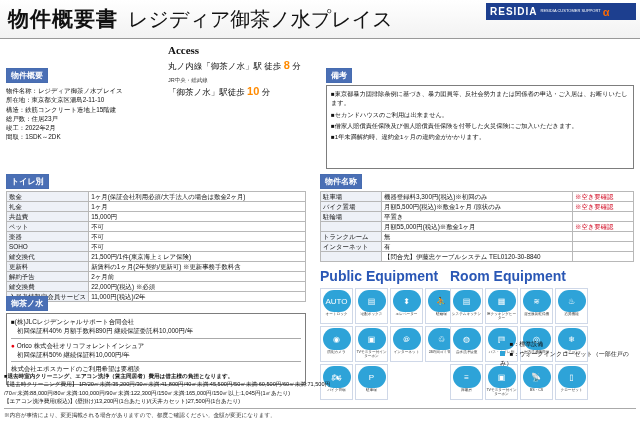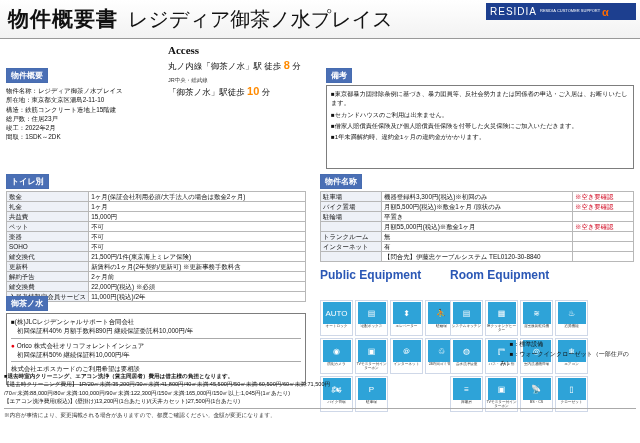--- a/index.html
+++ b/index.html
@@ -28,21 +28,21 @@
     font-size:20px;font-weight:normal;margin-left:10px;color:#111;letter-spacing:0px;
   }
   .logo-box{
     position:absolute;right:4px;top:3px;width:150px;height:32px;
     display:flex;flex-direction:column;
   }
   .logo-top{
     background:#1d3f8f;color:#fff;height:17px;display:flex;align-items:center;
     padding-left:4px;
   }
-  .logo-brand{font-size:10px;font-weight:normal;letter-spacing:1px;}
+  .logo-brand{font-size:10px;font-weight:bold;letter-spacing:1px;}
   .logo-sub{font-size:4px;margin-left:3px;line-height:1.1;}
   .logo-orange{color:#ff6a00;font-size:11px;font-weight:bold;margin-left:2px;}
   .logo-bottom{
     background:#2a57b5;color:#fff;height:14px;display:flex;align-items:center;
     justify-content:center;font-size:8px;font-weight:bold;letter-spacing:0.5px;
   }
 
   
   .sec-bar{
     background:#4a6fb5;color:#fff;font-size:8px;font-weight:bold;
@@ -65,29 +65,29 @@
   
   .access-title{font-size:11px;font-weight:bold;font-family:"Liberation Serif",serif;}
   .access-line{font-size:8.5px;margin-top:3px;}
   .access-note{font-size:5.5px;color:#333;}
   .big-num{font-size:11px;font-weight:bold;color:#ff8a00;}
 
   
   .bul{font-size:6.2px;line-height:1.5;margin-bottom:2px;}
 
   
-  .eq-title{font-size:12px;font-weight:bold;color:#2a57b5;margin-bottom:18px;}
+  .eq-title{font-size:14px;font-weight:bold;color:#2a57b5;margin-bottom:4px;}
   .icon-grid{display:flex;flex-wrap:wrap;gap:2px;}
   .icon-cell{
     width:33px;height:36px;border:1px solid #cfd8e8;background:#fff;
     display:flex;flex-direction:column;align-items:center;justify-content:flex-start;
     padding-top:1px;box-sizing:border-box;
   }
   .icon-art{
-    width:28px;height:22px;background:#2ea3d8;border-radius:0;
+    width:28px;height:22px;background:#2ea3d8;border-radius:11px;
     display:flex;align-items:center;justify-content:center;color:#fff;font-size:8px;
   }
   .icon-lbl{font-size:3.6px;color:#333;margin-top:1px;text-align:center;line-height:1.05;}
 
   .legend{font-size:6px;line-height:1.6;}
   .legend span.sq{display:inline-block;width:5px;height:5px;background:#2ea3d8;margin-right:3px;}
 
   
   .footer{
     position:absolute;left:4px;top:372px;width:632px;font-size:5.6px;line-height:1.5;

